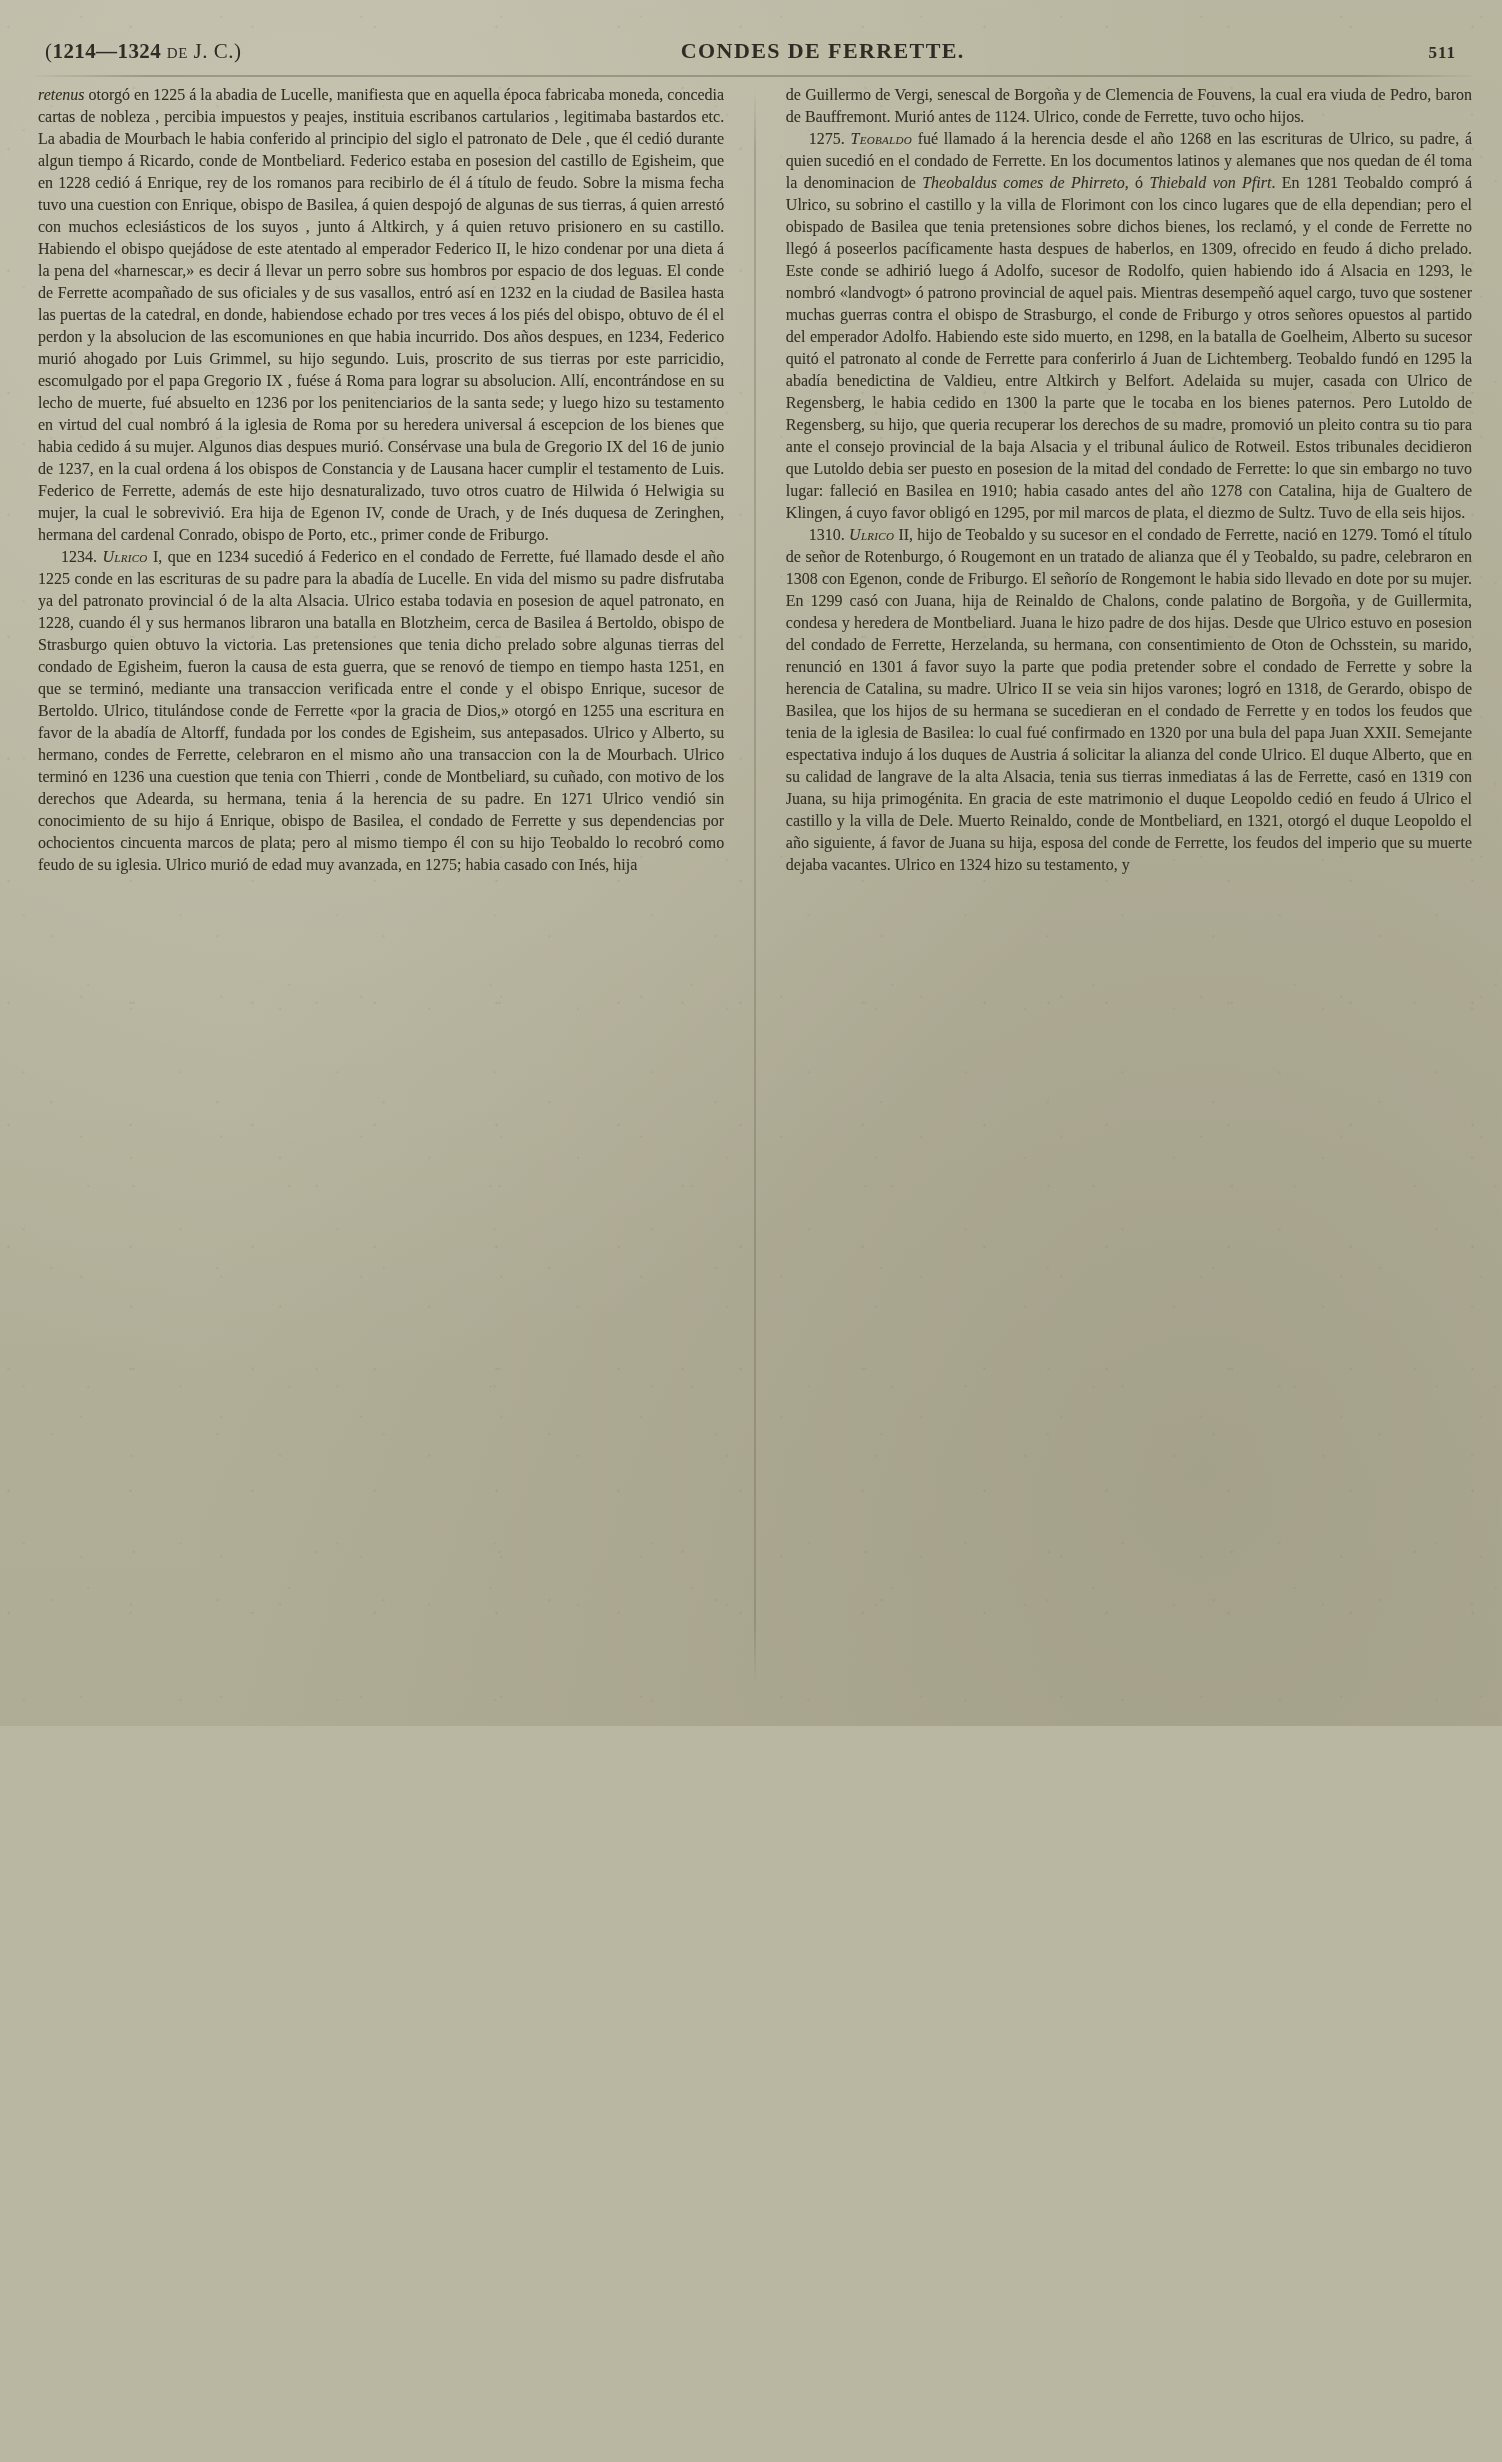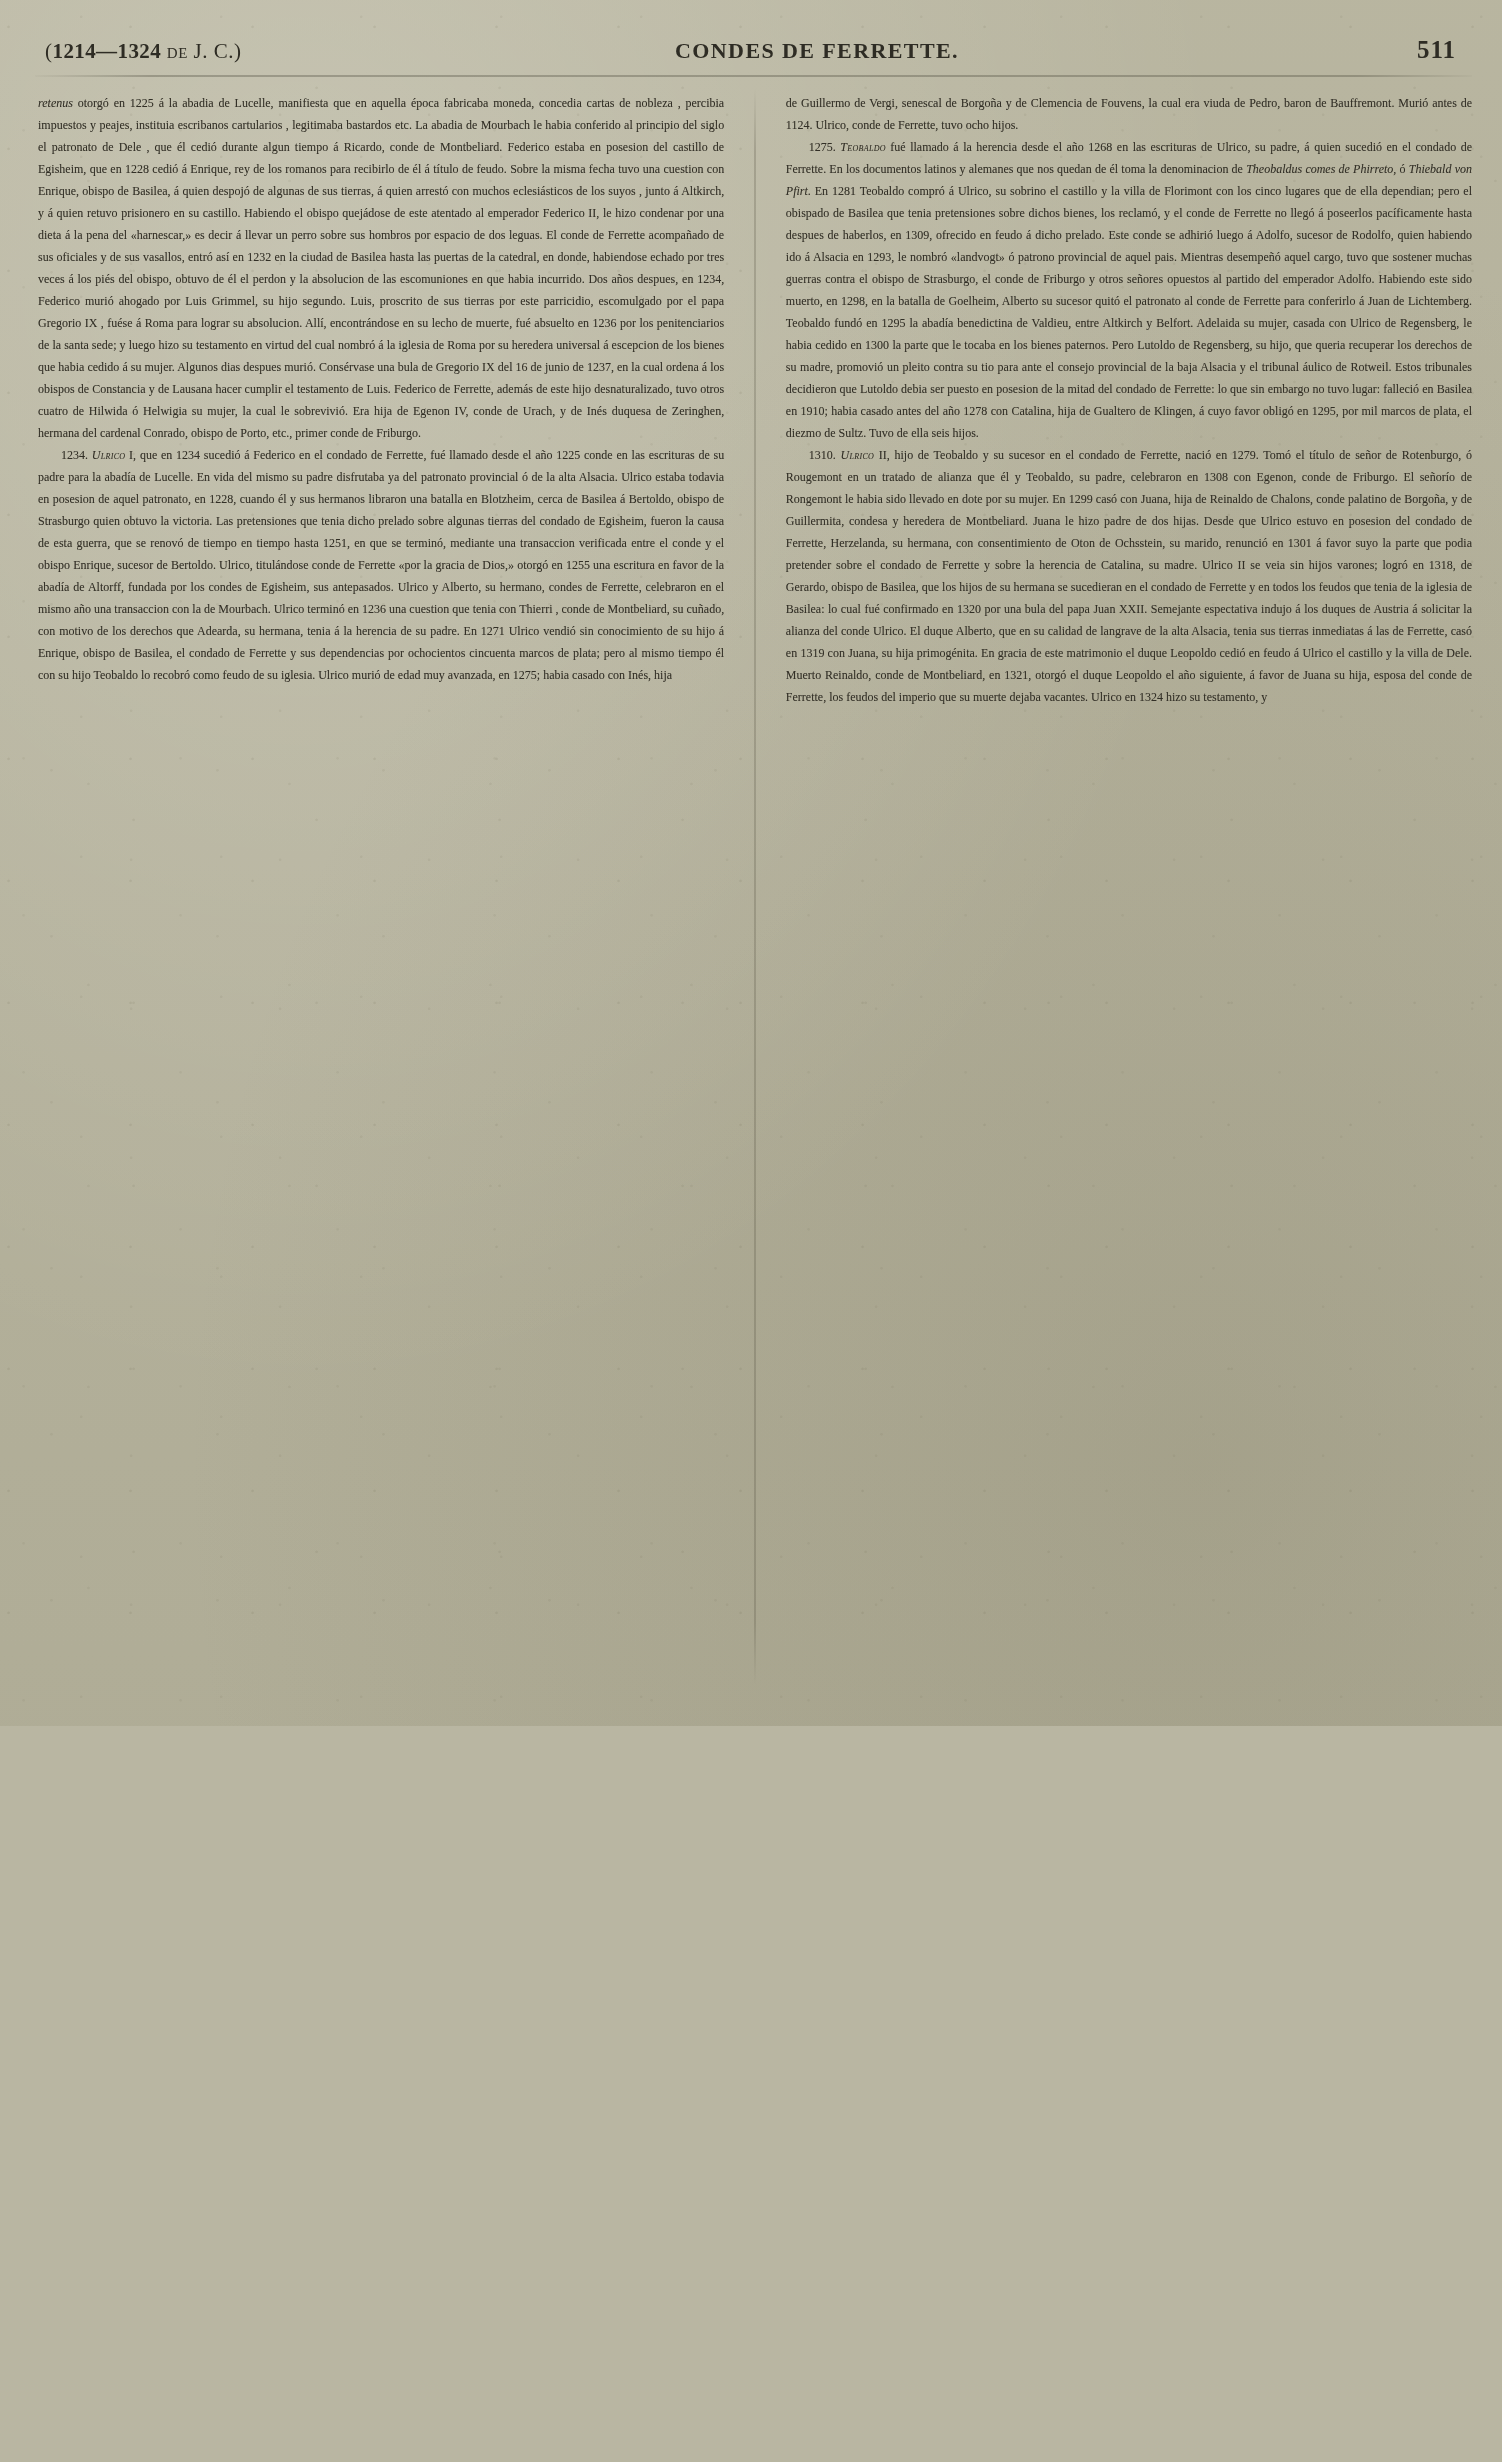--- a/index.html
+++ b/index.html
@@ -60,21 +60,21 @@
     flex: 1;
     text-align: center;
     font-weight: 700;
     letter-spacing: 1.4px;
     font-size: 22px;
     margin-left: -24.5px;
     margin-top: 7px;
   }
   .rh-right {
     font-weight: 700;
-    font-size: 25px;
+    font-size: 17px;
     letter-spacing: 0.9px;
     padding-right: 5.2px;
   }
   .head-rule {
     position: absolute;
     left: 35px;
     right: 31px;
     top: 75px;
     height: 1.7px;
     background: linear-gradient(90deg, rgba(60,58,45,0.05), rgba(60,58,45,0.55) 8%, rgba(60,58,45,0.55) 92%, rgba(60,58,45,0.05));
@@ -86,26 +86,25 @@
     position: absolute;
     left: 38px;
     right: 31px;
     top: 84px;
     bottom: 38px;
     display: flex;
     gap: 30px;
   }
   .col {
     width: 690px;
-    font-size: 12px;
+    font-size: 16px;
     line-height: 22px;
     text-align: justify;
     text-justify: inter-word;
     hyphens: manual;
-    margin-top: 8px;
   }
   .col p {
     margin: 0;
     text-indent: 0;
   }
   .col p.indent { text-indent: 23px; }
   .divider {
     width: 1.7px;
     background: linear-gradient(180deg, rgba(70,66,50,0.0), rgba(70,66,50,0.45) 4%, rgba(70,66,50,0.45) 96%, rgba(70,66,50,0.0));
     opacity: 0.5;

